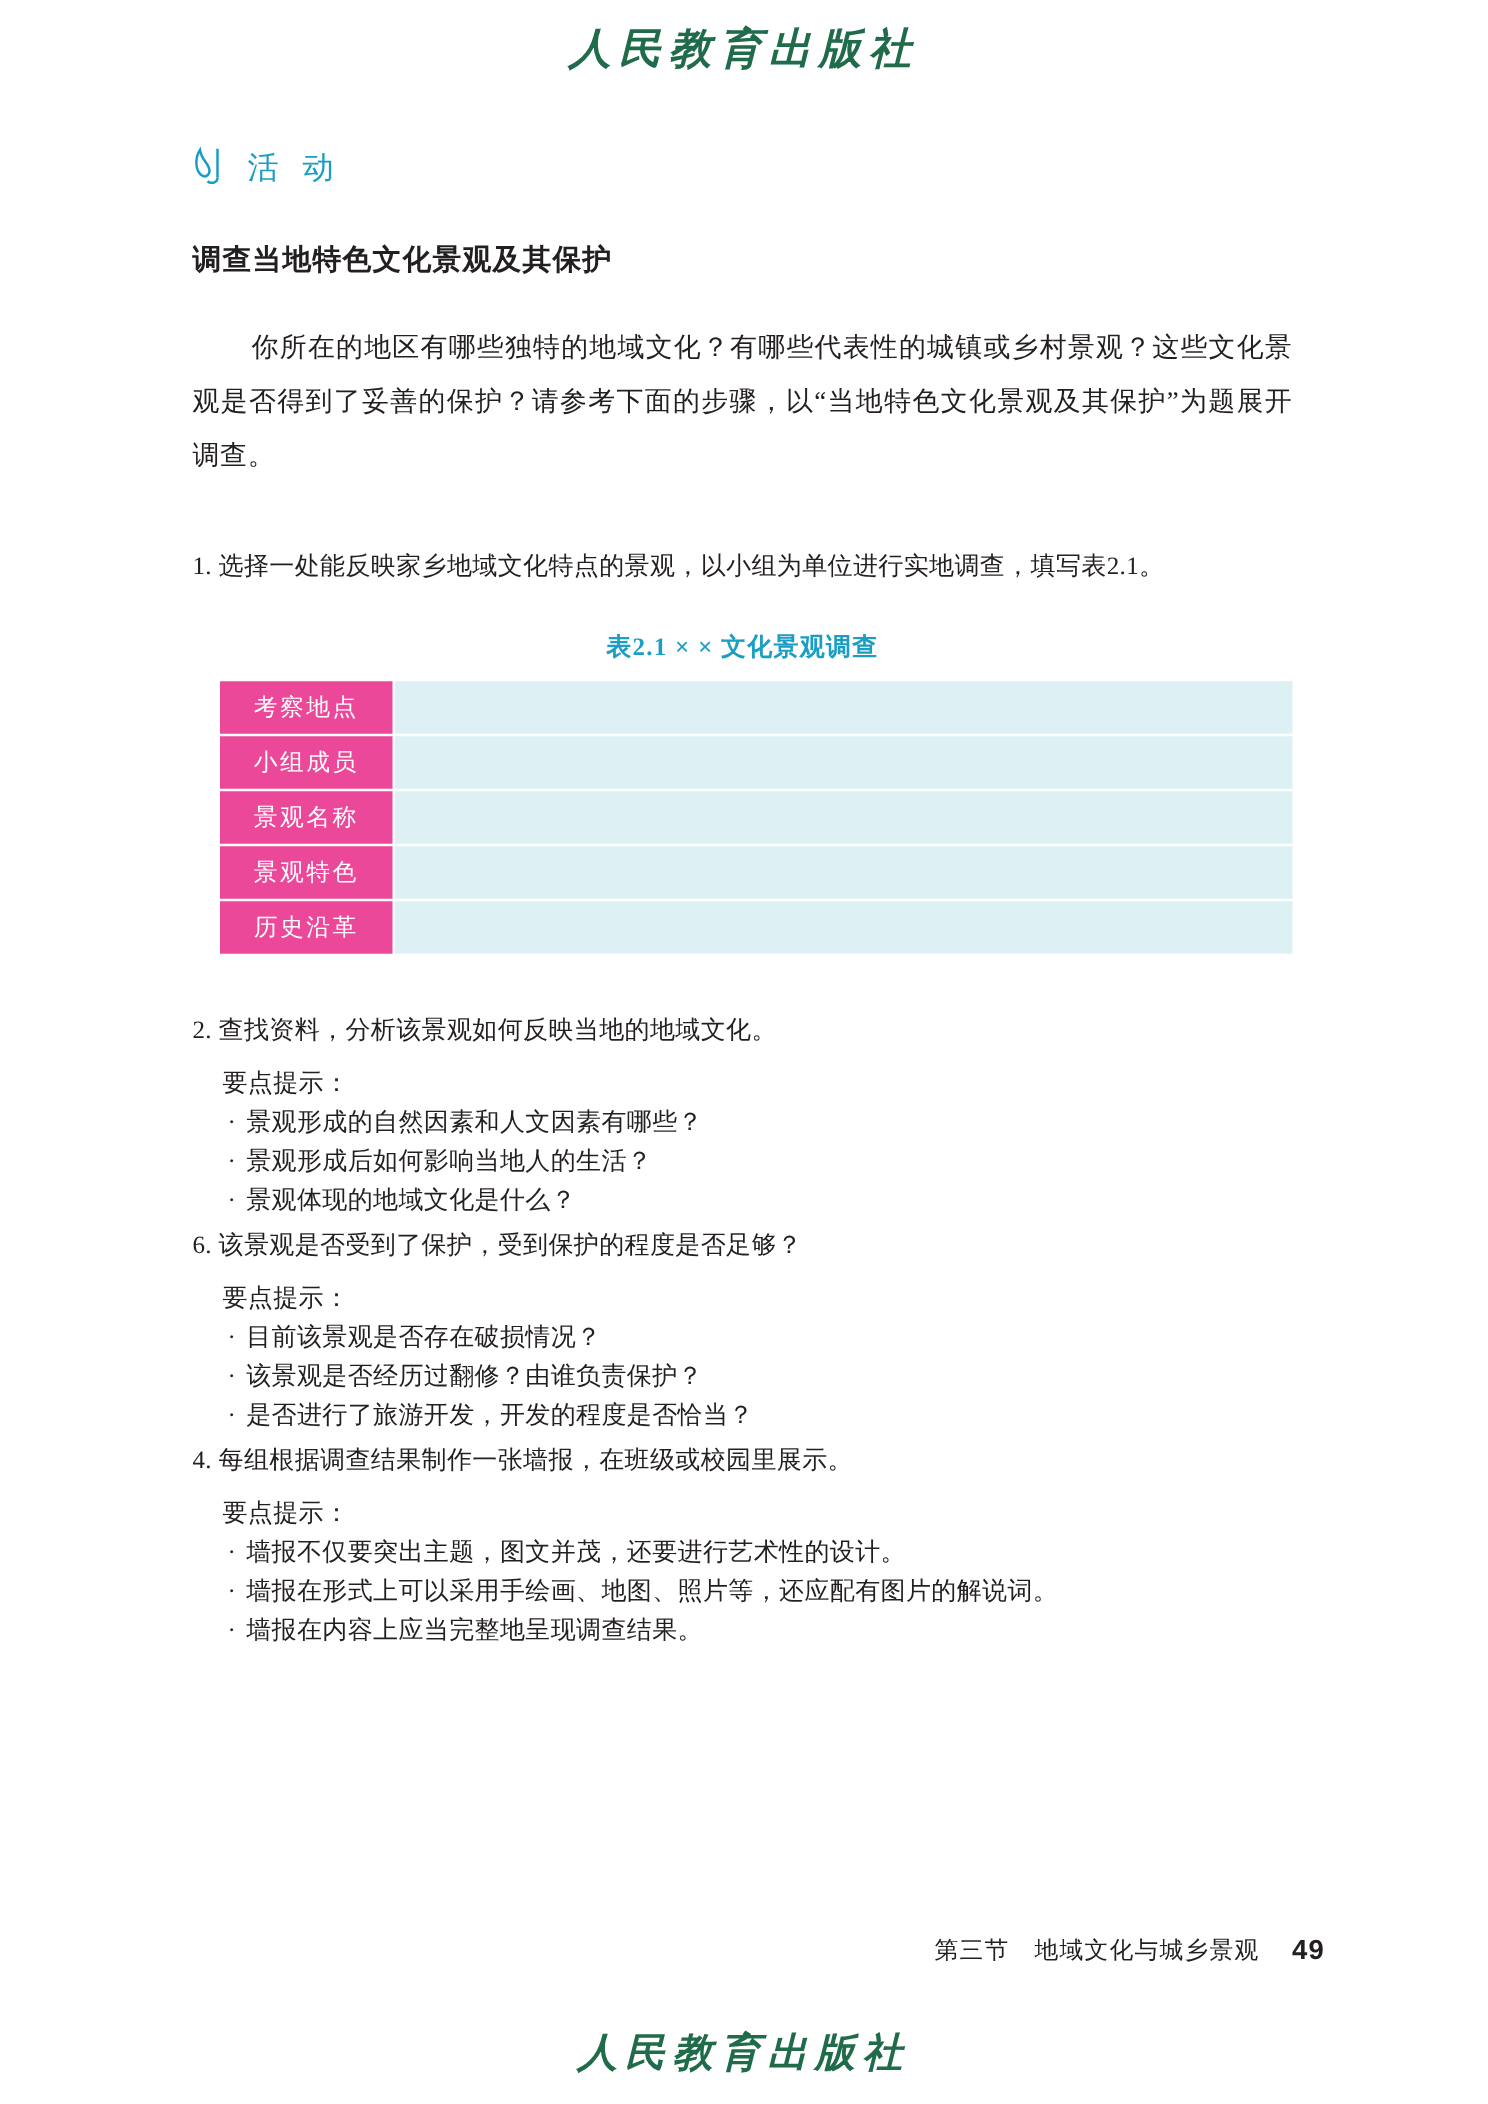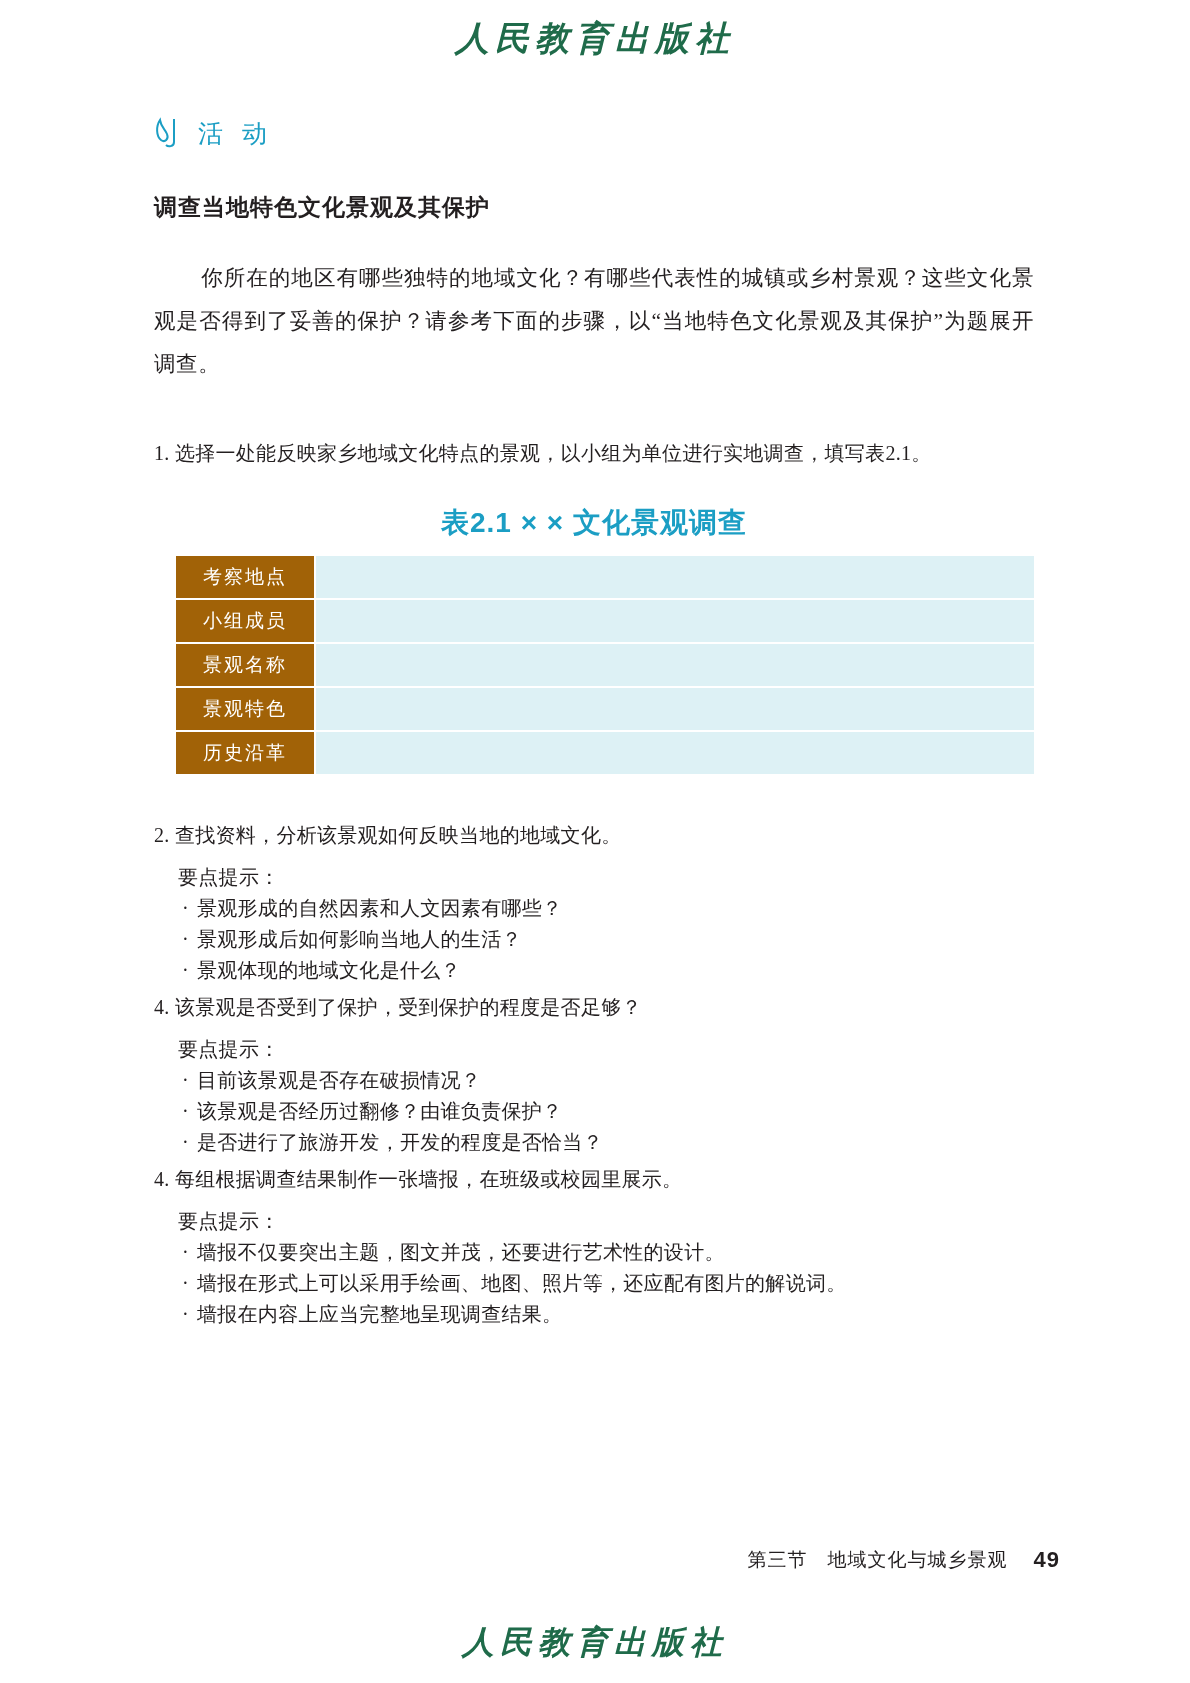--- a/index.html
+++ b/index.html
@@ -105,40 +105,40 @@
   }
   .bullet::before {
     content: "·";
     margin-right: 8px;
   }
 
   
   .table-caption {
     text-align: center;
     color: #1b9ec4;
-    font-size: 28px;
+    font-size: 20px;
     font-weight: bold;
     margin: 32px 0 12px 0;
-    font-family: Liberation Sans, sans-serif;
+    font-family: Liberation Serif, serif;
     letter-spacing: 1px;
   }
   .survey-table {
     border-collapse: collapse;
     width: 862px;
     margin: 0 auto 40px 20px;
     table-layout: fixed;
   }
   .survey-table tr { height: 44px; }
   .survey-table td {
     border: 2px solid #ffffff;
     padding: 0;
   }
   .survey-table td.label {
     width: 138px;
-    background: #a16207;
+    background: #ec4899;
     color: #ffffff;
     text-align: center;
     font-size: 19px;
     font-family: "Liberation Sans", sans-serif;
     letter-spacing: 2px;
   }
   .survey-table td.field {
     background: #ddf1f5;
   }
 
@@ -210,21 +210,21 @@
         </tr>
       </tbody>
     </table>
 
     <p class="step">2. 查找资料，分析该景观如何反映当地的地域文化。</p>
     <p class="hint-label">要点提示：</p>
     <p class="bullet">景观形成的自然因素和人文因素有哪些？</p>
     <p class="bullet">景观形成后如何影响当地人的生活？</p>
     <p class="bullet">景观体现的地域文化是什么？</p>
 
-    <p class="step">4. 该景观是否受到了保护，受到保护的程度是否足够？</p>
+    <p class="step">6. 该景观是否受到了保护，受到保护的程度是否足够？</p>
     <p class="hint-label">要点提示：</p>
     <p class="bullet">目前该景观是否存在破损情况？</p>
     <p class="bullet">该景观是否经历过翻修？由谁负责保护？</p>
     <p class="bullet">是否进行了旅游开发，开发的程度是否恰当？</p>
 
     <p class="step">4. 每组根据调查结果制作一张墙报，在班级或校园里展示。</p>
     <p class="hint-label">要点提示：</p>
     <p class="bullet">墙报不仅要突出主题，图文并茂，还要进行艺术性的设计。</p>
     <p class="bullet">墙报在形式上可以采用手绘画、地图、照片等，还应配有图片的解说词。</p>
     <p class="bullet">墙报在内容上应当完整地呈现调查结果。</p>

